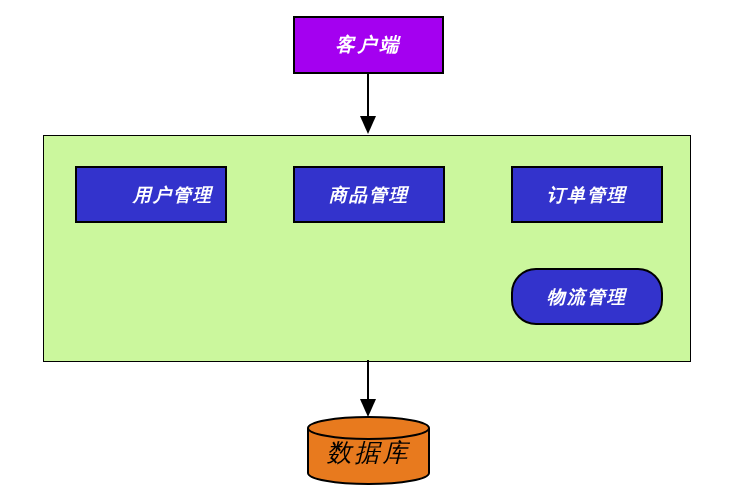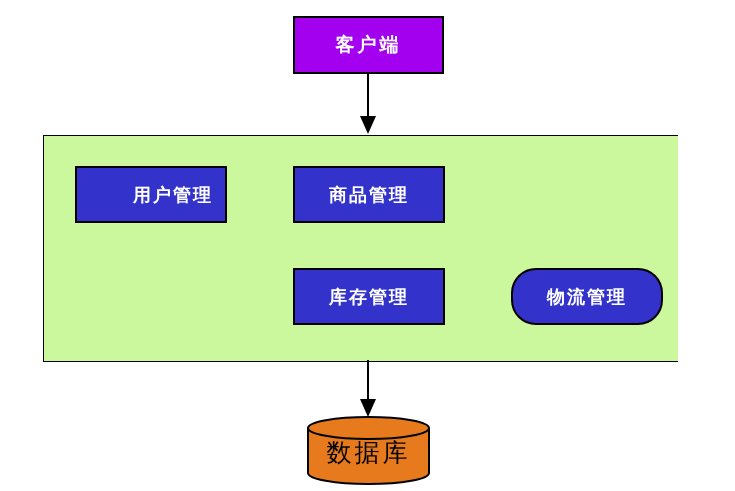--- a/index.html
+++ b/index.html
@@ -9,21 +9,21 @@
     --database-fill:#E87A1E;
     --stroke:#000000;
     --label-text:#FFFFFF;
     --database-text:#000000;
   }
   html,body{margin:0;padding:0;}
   body{
     width:735px;height:491px;background:#ffffff;
     font-family:"Liberation Serif","DejaVu Serif",serif;
   }
-  .canvas{position:relative;width:678px;height:491px;overflow:hidden;}
+  .canvas{position:relative;width:735px;height:491px;overflow:hidden;font-style:italic;}
   .node{
     position:absolute;display:flex;align-items:center;justify-content:center;
     box-sizing:border-box;border:2px solid var(--stroke);
   }
   .client-box{
     left:293px;top:16px;width:151px;height:58px;
     background:var(--client-fill);color:var(--label-text);
     font-weight:bold;font-size:19px;letter-spacing:3px;
   }
   .modules-container{
@@ -67,22 +67,22 @@
     <polygon points="10,61 2,43 18,43" fill="#000"></polygon>
   </svg>
 
   <div class="modules-container">
     <div class="module-box m0">
       <span>用户管理</span>
     </div>
     <div class="module-box m1">
       <span>商品管理</span>
     </div>
-    <div class="module-box m4">
-      <span>库存管理</span>
+    <div class="module-box m2">
+      <span>订单管理</span>
     </div>
     <div class="module-box m5">
       <span>物流管理</span>
     </div>
   </div>
 
   <svg class="arrow arrow-2" width="20" height="58">
     <line x1="10" y1="0" x2="10" y2="41" stroke="#000" stroke-width="2"></line>
     <polygon points="10,57 2,39 18,39" fill="#000"></polygon>
   </svg>

